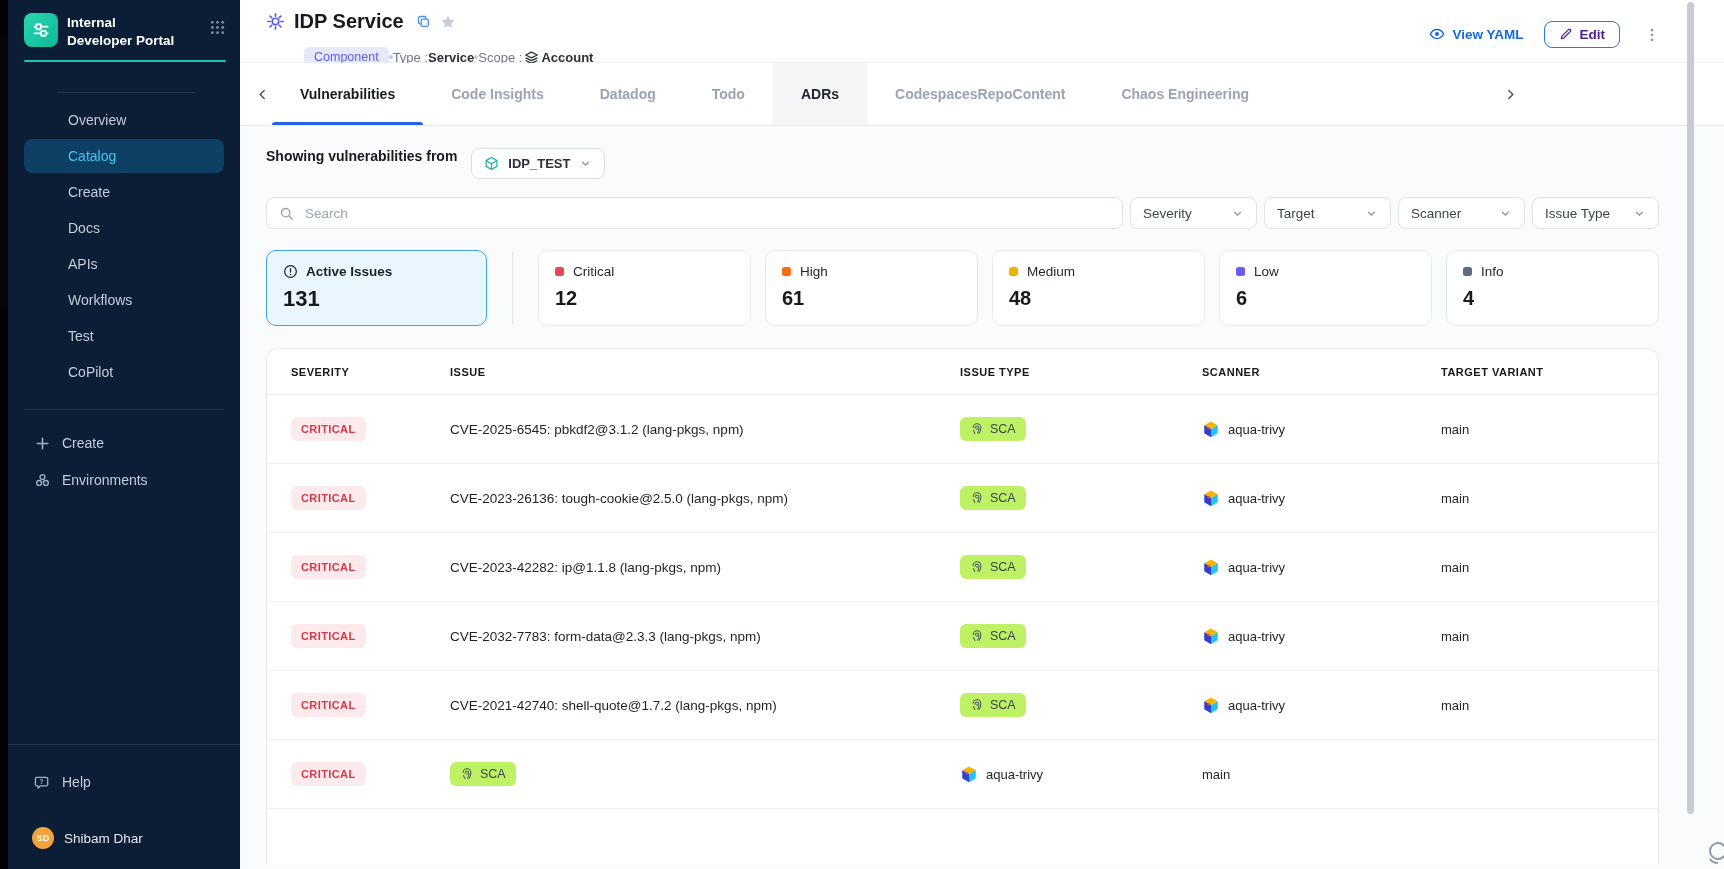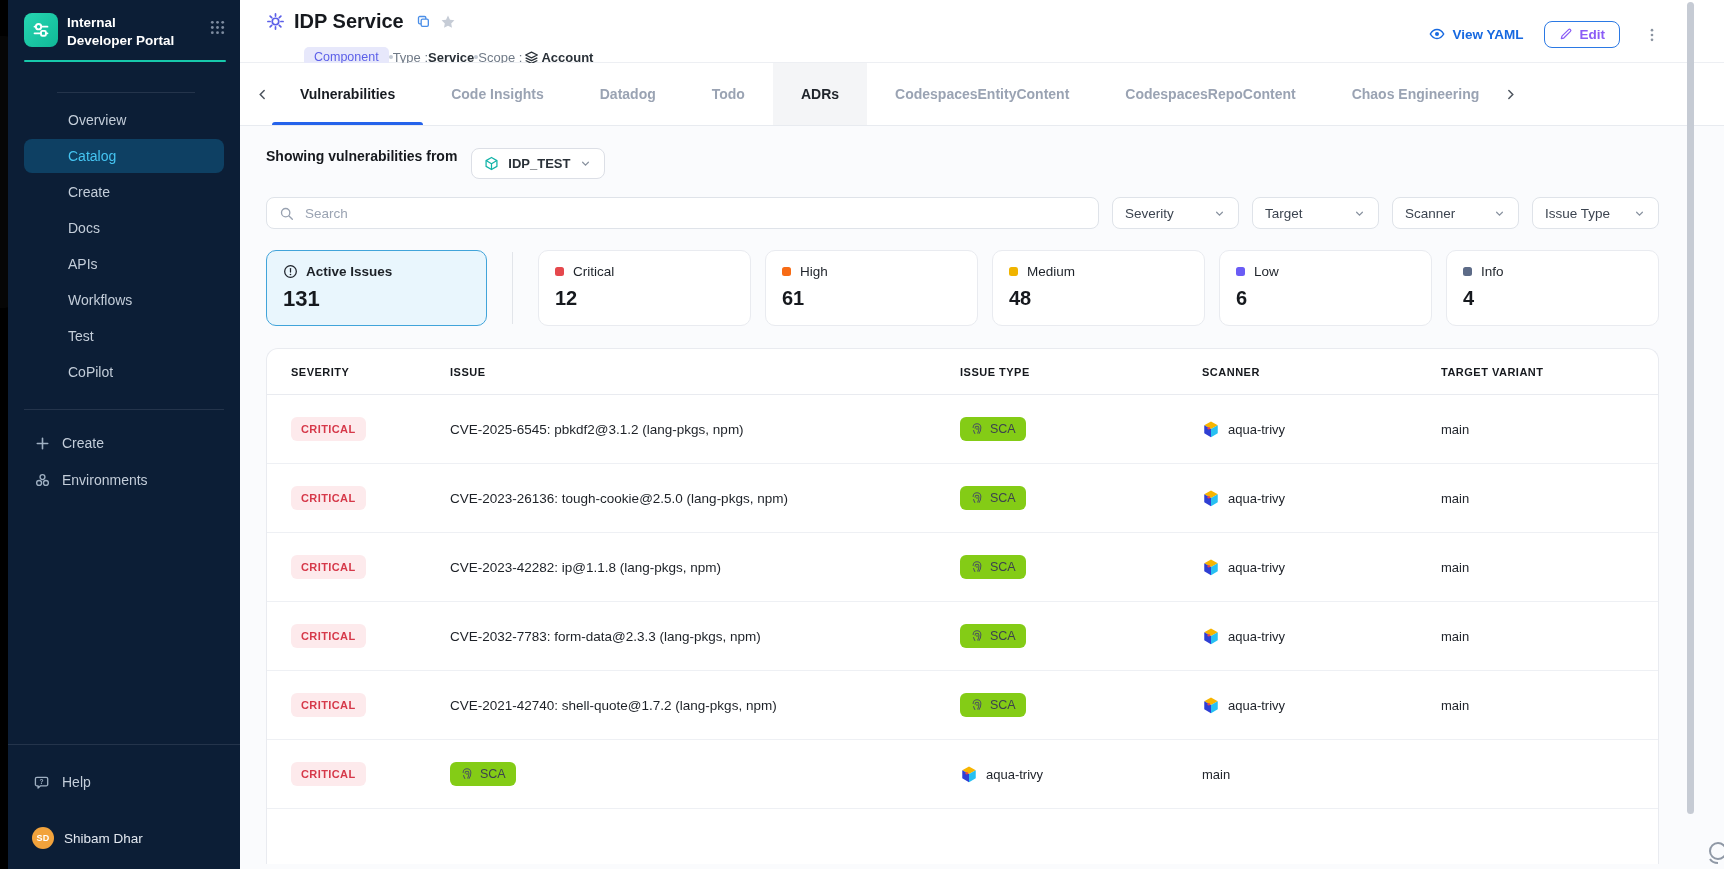--- a/index.html
+++ b/index.html
@@ -46,21 +46,21 @@
   .copy-ic{color:#4a8ee8;cursor:pointer;margin-left:3px;}
   .star-ic{color:#c6ccd6;cursor:pointer;}
   .meta-row{margin-left:38px;margin-top:14px;display:flex;align-items:center;font-size:13px;color:#707a87;}
   .entity-badge{background:var(--badge-bg,#e7e8fb);color:var(--purple,#5b5fe8);font-size:12.5px;font-weight:500;
                 padding:3px 10px;border-radius:5px;}
   .meta-dot{width:4px;height:4px;border-radius:50%;background:#c3cad4;}
   .meta-strong{color:#2a3138;font-weight:700;}
   .scope-ic{color:#2a3138;margin:0 2px 0 2px;}
   .header-right{display:flex;align-items:center;gap:20px;margin-top:8px;height:32px;}
   .view-yaml{color:var(--link-blue,#1769e0);font-weight:700;font-size:13.5px;display:flex;gap:7px;align-items:center;cursor:pointer;}
-  .edit-btn{display:flex;align-items:center;gap:7px;border:1.5px solid #2b79e4;color:#8b5cf6;border-radius:8px;
+  .edit-btn{display:flex;align-items:center;gap:7px;border:1.5px solid #2b79e4;color:#4c1d95;border-radius:8px;
             padding:5px 14px;font-size:13.5px;font-weight:700;background:#fff;cursor:pointer;}
   .kebab{color:#8b94a1;cursor:pointer;padding:2px 4px;}
 
   
   .tab-strip{height:62px;background:#fff;border-bottom:1px solid #e8ebf0;display:flex;align-items:stretch;}
   .tab-chev{width:20px;display:flex;align-items:center;justify-content:center;color:#4e555f;cursor:pointer;}
   .tab-chev.left{margin-left:12px;}
   .tab-chev.right{margin-left:6px;}
   .tab-list{display:flex;overflow:hidden;width:1222px;}
   .tab{position:relative;display:flex;align-items:center;padding:0 28px;font-size:14px;font-weight:600;
@@ -72,21 +72,21 @@
 
   
   .content{flex:1;background:#fafbfd;padding:22px 0 0 26px;overflow:hidden;}
   .showing-row{display:flex;gap:14px;height:32px;}
   .showing-label{font-size:14px;font-weight:700;color:#16191e;}
   .source-select{display:flex;align-items:center;gap:9px;background:#fff;border:1px solid #dcdfe6;border-radius:8px;
                  padding:0 12px;height:31px;font-size:13px;font-weight:600;color:#2a3138;cursor:pointer;box-sizing:border-box;}
   .cube-ic{color:#12b3a8;}
   .chev-gray{color:#8a93a0;}
 
-  .search-row{margin-top:17px;display:flex;gap:13px;width:1393px;}
+  .search-row{margin-top:17px;display:flex;gap:7px;width:1393px;}
   .search-box{flex:1;display:flex;align-items:center;gap:9px;background:#fff;border:1px solid #dfe3e9;border-radius:8px;
               height:32px;box-sizing:border-box;padding:0 12px;color:#98a1b0;}
   .search-box input{border:0;outline:0;flex:1;font-size:13.5px;color:#333;background:transparent;
                     font-family:"Liberation Sans","DejaVu Sans",sans-serif;}
   .search-box input::placeholder{color:#9aa3b2;}
   .filter{width:127px;box-sizing:border-box;display:flex;align-items:center;justify-content:space-between;background:#fff;
           border:1px solid #dfe3e9;border-radius:8px;height:32px;padding:0 12px;font-size:13.5px;color:#3c4450;cursor:pointer;}
 
   .cards-row{margin-top:21px;display:flex;align-items:stretch;width:1393px;}
   .active-card{width:221px;box-sizing:border-box;background:var(--active-card-bg,#e9f6fd);
@@ -103,21 +103,21 @@
   .table-card{margin-top:22px;width:1393px;box-sizing:border-box;background:#fff;border:1px solid #e9ebf0;
               border-bottom:0;border-radius:12px 12px 0 0;height:516px;overflow:hidden;}
   .t-head{display:grid;grid-template-columns:159px 510px 242px 239px 1fr;padding-left:24px;height:45px;
           align-items:center;border-bottom:1px solid #e9ebf0;}
   .t-col{font-size:11px;font-weight:700;letter-spacing:.5px;color:#15181d;}
   .t-row{display:grid;grid-template-columns:159px 510px 242px 239px 1fr;padding-left:24px;height:68px;
          align-items:center;border-bottom:1px solid #eef0f4;cursor:pointer;background:#fff;}
   .sev-badge{justify-self:start;background:var(--critical-badge-bg,#fdeaec);color:var(--critical-badge-text,#d6394a);
              font-size:11px;font-weight:700;letter-spacing:.4px;padding:6px 10px;border-radius:6px;}
   .issue{font-size:13.5px;color:#1d2127;}
-  .type-pill{justify-self:start;display:inline-flex;align-items:center;gap:6px;background:#84cc16;border-radius:6px;
+  .type-pill{justify-self:start;display:inline-flex;align-items:center;gap:6px;background:#bef264;border-radius:6px;
              padding:5px 10px;font-size:12.5px;color:#3c434e;}
   .fp-ic{color:#4a5260;}
   .scanner-cell{display:flex;align-items:center;gap:8px;font-size:13px;color:#22262d;}
   .target-cell{font-size:13px;color:#22262d;}
 
   .v-scrollbar{position:absolute;left:1687px;top:2px;width:7px;height:812px;background:#c6cbd4;border-radius:4px;z-index:5;}
   .corner-glyph{position:absolute;right:-7px;bottom:2px;color:#8f98a5;z-index:5;}
 </style>
 </head>
 <body>
@@ -390,23 +390,20 @@
     <span>Code Insights</span>
   </div>
           <div class="tab">
     <span>Datadog</span>
   </div>
           <div class="tab">
     <span>Todo</span>
   </div>
           <div class="tab shaded">
     <span>ADRs</span>
-  </div>
-          <div class="tab">
-    <span>CodespacesEntityContent</span>
   </div>
           <div class="tab">
     <span>CodespacesRepoContent</span>
   </div>
           <div class="tab">
     <span>Chaos Engineering</span>
   </div>
         </div>
       <div class="tab-chev right">
         <svg class="ic" width="15" height="15">

